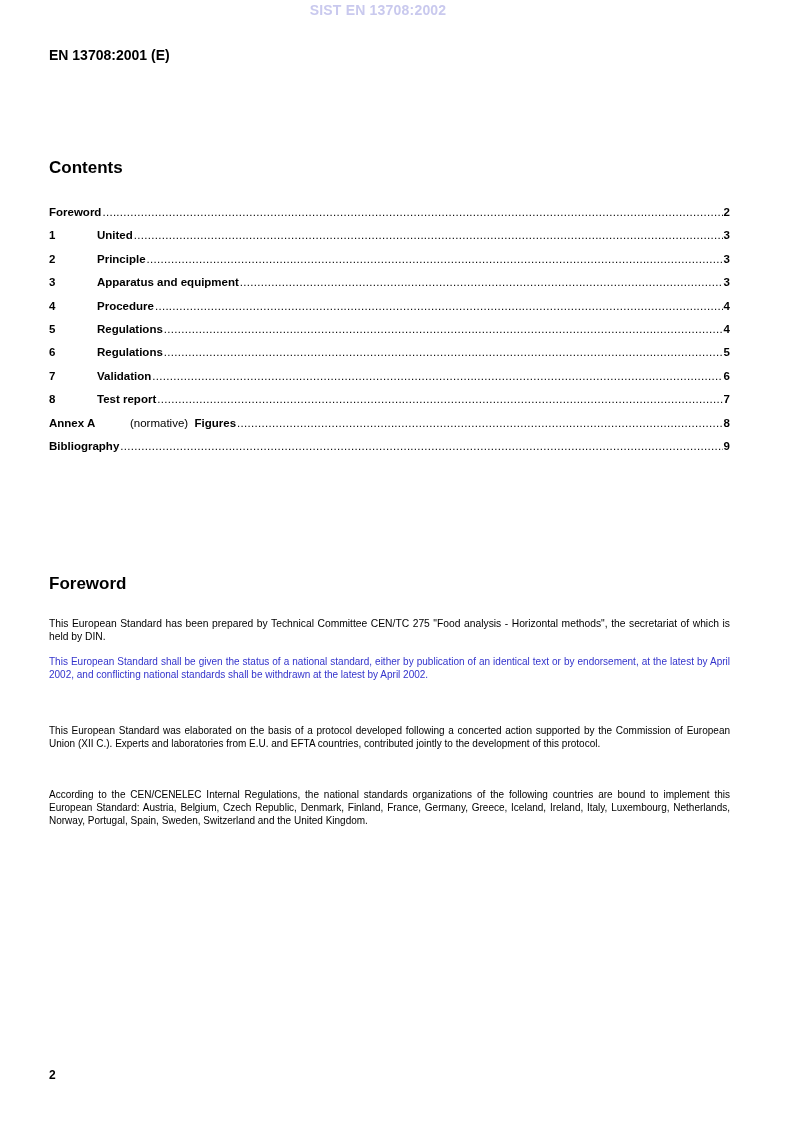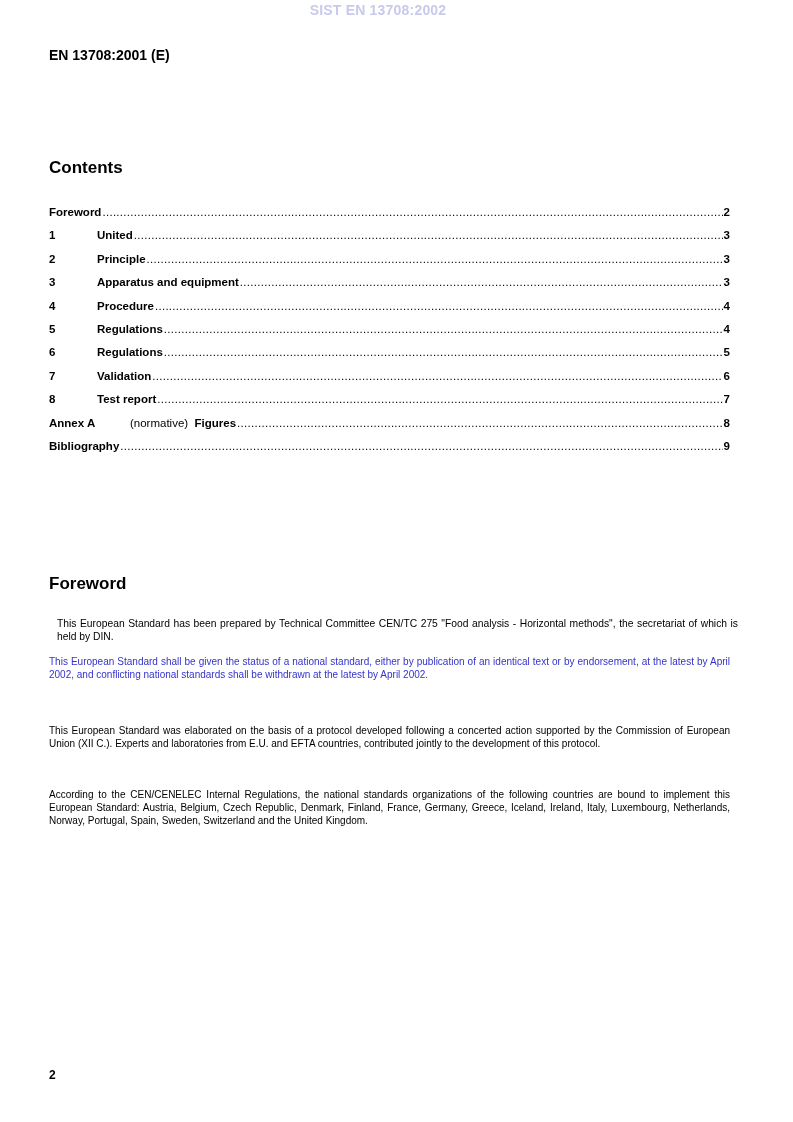--- a/index.html
+++ b/index.html
@@ -115,18 +115,18 @@
   </div>
   <div class="toc-row">
     <span class="toc-label">Bibliography</span>
     <span class="toc-dots"></span>
     <span class="toc-page">9</span>
   </div>
 </div>
 
 <h1 class="h1" style="top:574px;">Foreword</h1>
 
-<p class="para small" style="top:617px;margin-left:8px;">This European Standard has been prepared by Technical Committee CEN/TC 275 "Food analysis - Horizontal methods", the secretariat of which is held by DIN.</p>
+<p class="para small" style="top:617px;">This European Standard has been prepared by Technical Committee CEN/TC 275 "Food analysis - Horizontal methods", the secretariat of which is held by DIN.</p>
 <p class="para blue" style="top:655px;">This European Standard shall be given the status of a national standard, either by publication of an identical text or by endorsement, at the latest by April 2002, and conflicting national standards shall be withdrawn at the latest by April 2002.</p>
 <p class="para" style="top:724px;">This European Standard was elaborated on the basis of a protocol developed following a concerted action supported by the Commission of European Union (XII C.). Experts and laboratories from E.U. and EFTA countries, contributed jointly to the development of this protocol.</p>
 <p class="para" style="top:788px;">According to the CEN/CENELEC Internal Regulations, the national standards organizations of the following countries are bound to implement this European Standard: Austria, Belgium, Czech Republic, Denmark, Finland, France, Germany, Greece, Iceland, Ireland, Italy, Luxembourg, Netherlands, Norway, Portugal, Spain, Sweden, Switzerland and the United Kingdom.</p>
 
 <div class="page-num">2</div>
 
 </body></html>

